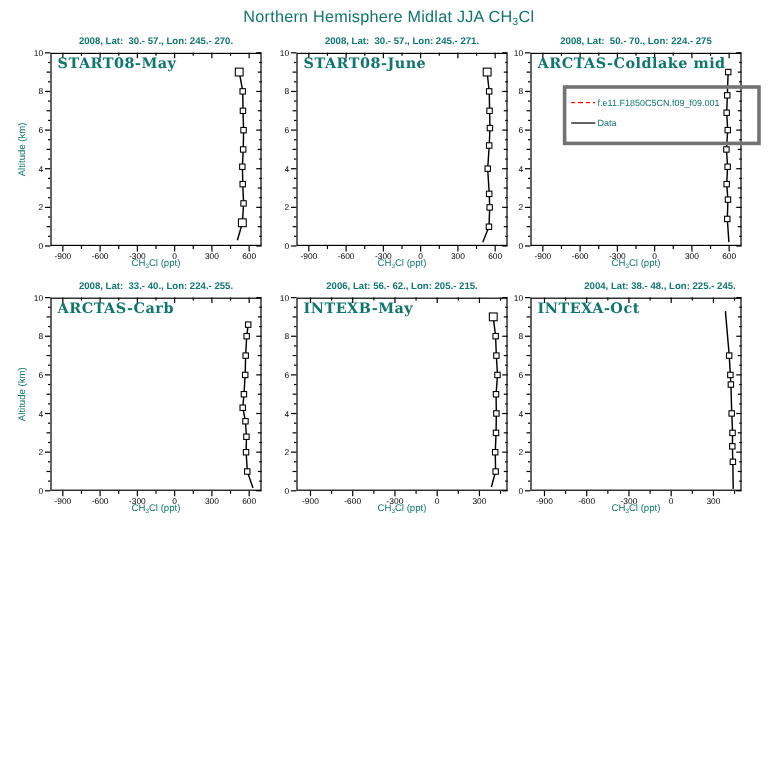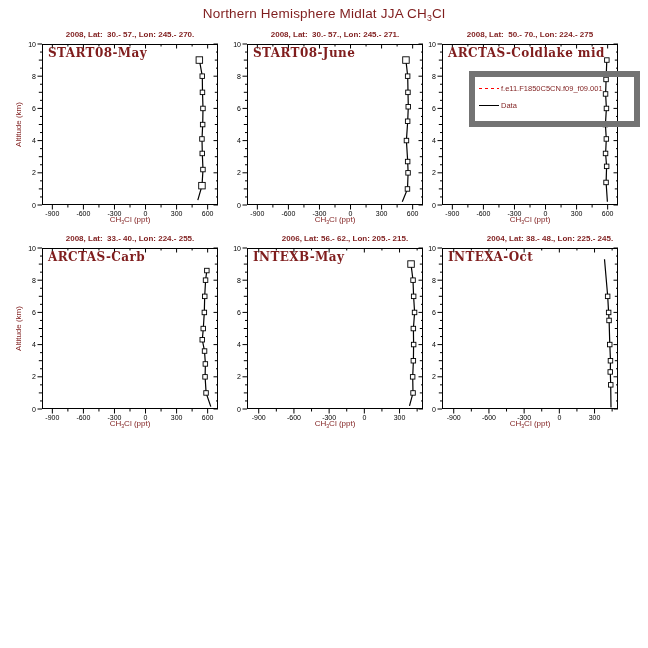--- a/index.html
+++ b/index.html
@@ -1,18 +1,18 @@
 <!DOCTYPE html>
 <html><head>
 <meta charset="utf-8">
 <style>
   html,body { margin:0; padding:0; background:#fff; }
   .figure {
     position:relative; width:648px; height:648px; background:#ffffff;
-    font-family:"Liberation Sans", sans-serif; color:#7f1d1d;
+    font-family:"Liberation Sans", sans-serif; color:#0f766e;
     overflow:hidden;
   }
   .main-title {
     position:absolute; top:6px; left:0; width:648px; text-align:center;
     font-size:13.5px; letter-spacing:0.2px;
   }
   .sub { font-size:0.65em; vertical-align:-0.3em; }
   .panel { position:absolute; width:176px; height:161px; }
   .panel-header {
     position:absolute; left:-25px; right:-25px; top:-14px; text-align:center;
@@ -29,21 +29,21 @@
     font-size:8px;
   }
   .y-axis-label {
     position:absolute; width:161px; height:12px; line-height:12px; text-align:center;
     font-size:8px; transform:rotate(-90deg); transform-origin:0 0;
   }
   #ylabel-0 { left:13px; top:205px; }
   #ylabel-1 { left:13px; top:409px; }
   .legend {
     position:absolute; left:27px; top:27px; width:159px; height:44px;
-    border:6px solid #737373; background:transparent;text-decoration:underline;
+    border:3px solid #737373; background:transparent;text-decoration:underline;
   }
   .legend-entry {
     position:absolute; left:4px; display:flex; align-items:center; gap:2px;
     font-size:7.5px; white-space:nowrap;
   }
   .legend-entry.e0 { top:7px; }
   .legend-entry.e1 { top:24px; }
   .legend-line { width:20px; flex:0 0 20px; }
   .legend-line.dashed { height:1.5px; background:repeating-linear-gradient(90deg,#ff0000 0 3.5px, transparent 3.5px 6px); }
   .legend-line.solid { height:1.5px; background:#000; }
@@ -463,21 +463,21 @@
           <rect x="160.1" y="62.2" width="4.5" height="4.5" fill="#ffffff" stroke="#000000" stroke-width="0.9"></rect>
           <rect x="160.5" y="46.1" width="4.5" height="4.5" fill="#ffffff" stroke="#000000" stroke-width="0.9"></rect>
           <rect x="161.3" y="29.9" width="4.5" height="4.5" fill="#ffffff" stroke="#000000" stroke-width="0.9"></rect>
           <rect x="162.6" y="20.3" width="4.5" height="4.5" fill="#ffffff" stroke="#000000" stroke-width="0.9"></rect>
         </g>
       </svg>
     <div class="inner-label">ARCTAS-Carb</div>
     <div class="x-axis-label"><span>CH</span><span class="sub">3</span><span>Cl (ppt)</span></div>
   </div>
 
-  <div class="panel" id="panel-4" style="left: 247px; top: 248px; padding-left: 20px;">
+  <div class="panel" id="panel-4" style="left: 247px; top: 248px;">
     <div class="panel-header">2006, Lat: 56.- 62., Lon: 205.- 215.</div>
     <svg class="plot-svg" id="plot-4" width="176" height="161">
         <g stroke="#000" stroke-width="1">
           <rect x="0.5" y="0.5" width="175" height="160" fill="none"></rect>
           <line x1="11.733333333333333" y1="161" x2="11.733333333333333" y2="165.5"></line>
           <line x1="11.733333333333333" y1="0" x2="11.733333333333333" y2="4.5"></line>
           <line x1="46.93333333333333" y1="161" x2="46.93333333333333" y2="165.5"></line>
           <line x1="46.93333333333333" y1="0" x2="46.93333333333333" y2="4.5"></line>
           <line x1="82.13333333333334" y1="161" x2="82.13333333333334" y2="165.5"></line>
           <line x1="82.13333333333334" y1="0" x2="82.13333333333334" y2="4.5"></line>

